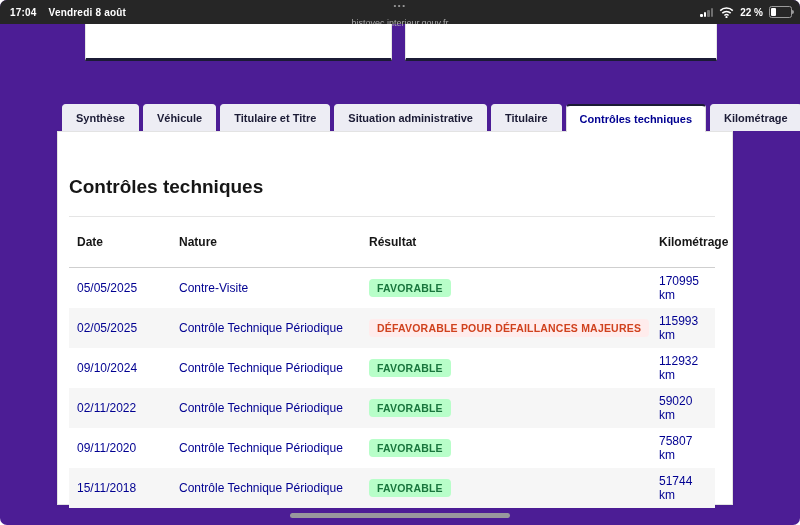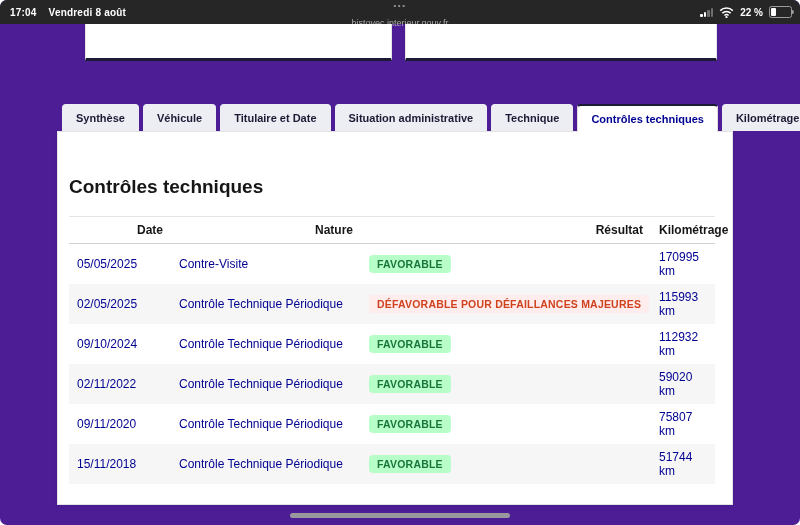--- a/index.html
+++ b/index.html
@@ -40,21 +40,21 @@
        border-radius:4px 4px 0 0;font-family:"Liberation Sans",sans-serif;cursor:pointer;white-space:nowrap;}
   .tab.active{background:#fff;color:var(--accent-blue,#000091);border:1px solid #ddd;border-bottom:none;
        border-top:2px solid #1b1b35;position:relative;z-index:4;margin-bottom:-1px;padding-bottom:8px;}
 
   
   .panel{position:absolute;left:57px;top:131px;width:676px;height:374px;background:#fff;
          border:1px solid #e3e3e3;box-shadow:0 1px 4px rgba(0,0,0,.06);z-index:2;box-sizing:border-box;}
   .title{margin:44px 0 0 11px;font-size:19px;font-weight:bold;color:#161616;}
 
   table.ct-table{border-collapse:collapse;margin:18px 0 0 11px;width:646px;font-size:12px;table-layout:fixed;}
-  .ct-table th{font-weight:bold;color:#161616;text-align:right;padding:6px 8px;font-size:12px;
+  .ct-table th{font-weight:bold;color:#161616;text-align:left;padding:18px 8px;font-size:12px;
                border-top:1px solid #e5e5e5;border-bottom:1px solid #cfcfcf;}
   .ct-table td{padding:0 8px;height:40px;vertical-align:middle;}
   .ct-table tbody tr:nth-child(even){background:#f6f6f6;}
   .c-date,.c-km{color:var(--accent-blue,#000091);margin-top:28px;}
   .badge{display:inline-block;padding:3px 8px;font-size:10.5px;font-weight:bold;border-radius:4px;
          letter-spacing:.2px;white-space:nowrap;}
   .badge.success{background:var(--success-bg,#b8fec9);color:var(--success-text,#18753c);}
   .badge.error{background:var(--error-bg,#ffecec);color:var(--error-text,#d0421e);}
 
   
@@ -95,23 +95,23 @@
         </span>
     </div>
   </div>
 
   <div class="card-frag frag1"></div>
   <div class="card-frag frag2"></div>
 
   <div class="tabs">
       <button class="tab">Synthèse</button>
       <button class="tab">Véhicule</button>
-      <button class="tab">Titulaire et Date</button>
+      <button class="tab">Titulaire et Titre</button>
       <button class="tab">Situation administrative</button>
-      <button class="tab">Technique</button>
+      <button class="tab">Titulaire</button>
       <button class="tab active">Contrôles techniques</button>
       <button class="tab">Kilométrage</button>
     </div>
 
   <section class="panel">
     <h1 class="title">Contrôles techniques</h1>
     <table class="ct-table">
       <colgroup>
           <col style="width:102px">
           <col style="width:190px">

